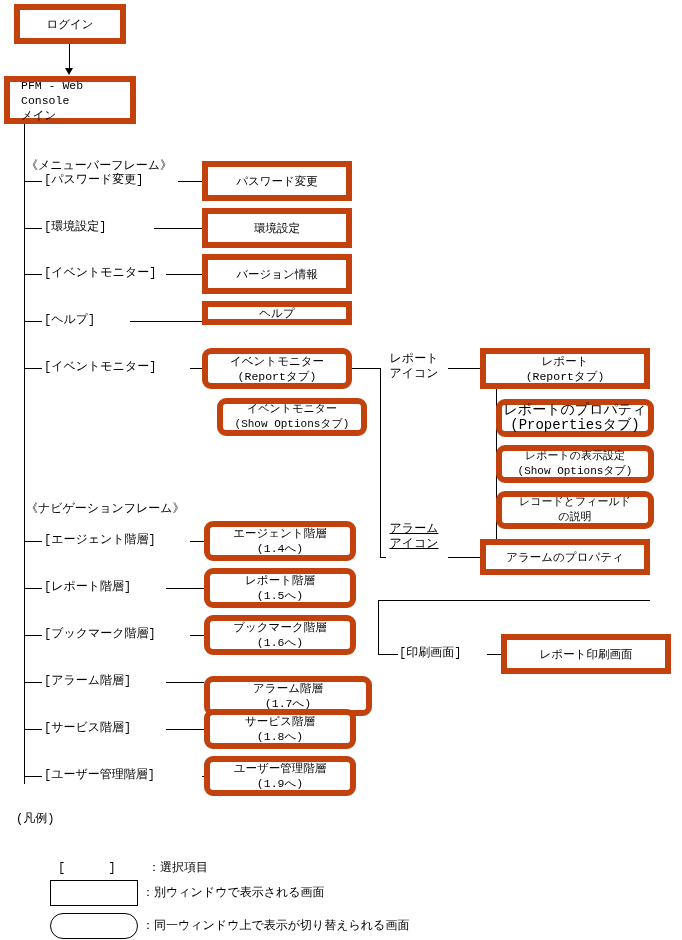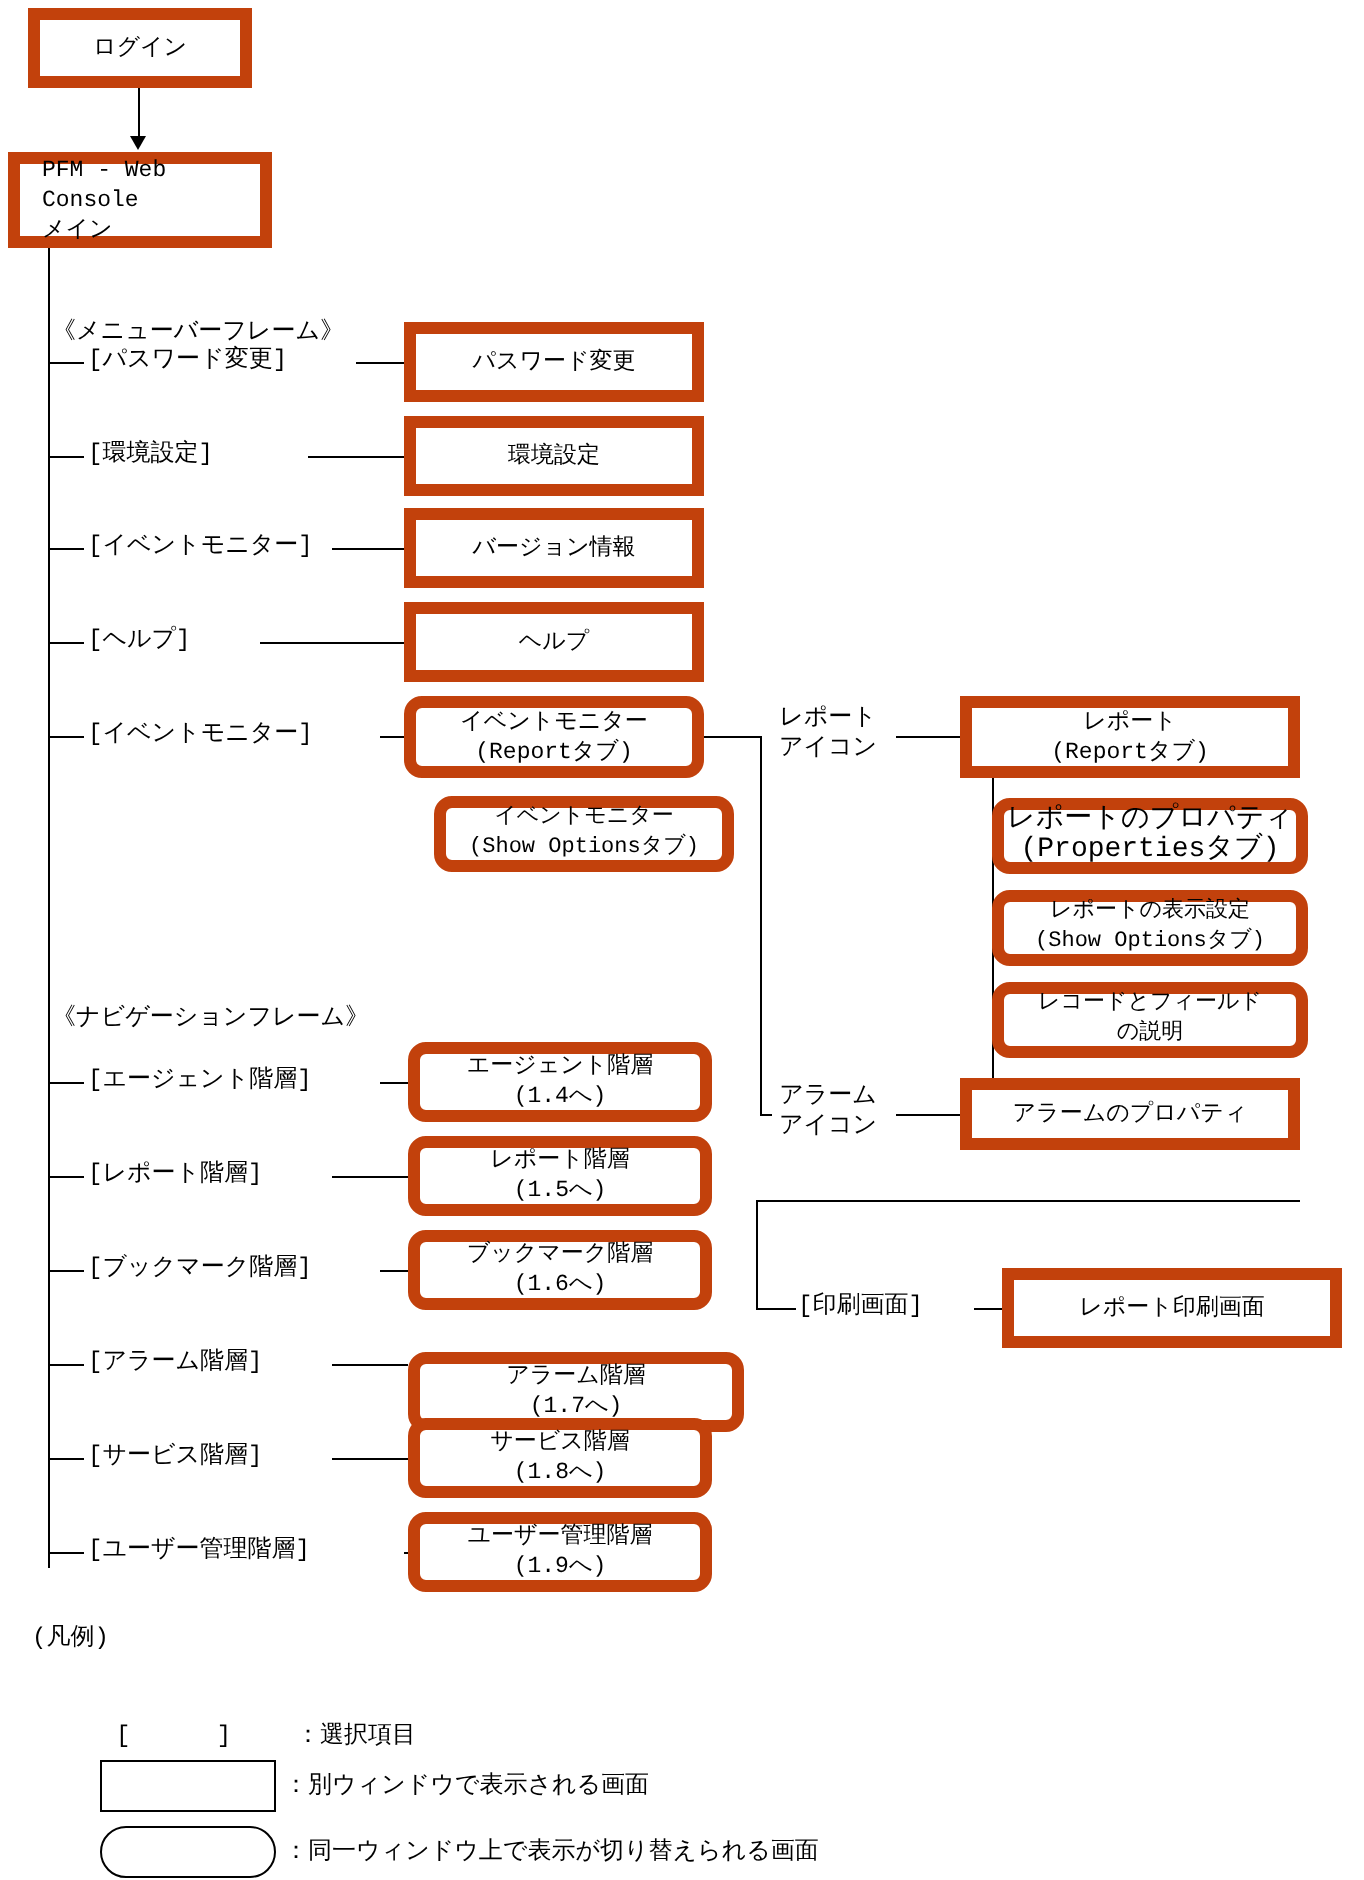--- a/index.html
+++ b/index.html
@@ -105,21 +105,21 @@
   <div class="box mono" style="left:202px; top:208px; width:150px; height:40px;">環境設定</div>
 
   <div class="line hline" style="left:24px; top:274px; width:18px;"></div>
   <div class="label mono" style="left:44px; top:266px;">[イベントモニター]</div>
   <div class="line hline" style="left:166px; top:274px; width:36px;"></div>
   <div class="box mono" style="left:202px; top:254px; width:150px; height:40px;">バージョン情報</div>
 
   <div class="line hline" style="left:24px; top:321px; width:18px;"></div>
   <div class="label mono" style="left:44px; top:313px;">[ヘルプ]</div>
   <div class="line hline" style="left:130px; top:321px; width:72px;"></div>
-  <div class="box mono" style="left:202px; top:301px; width:150px; height:40px;">ヘルプ</div>
+  <div class="box mono" style="left:202px; top:301px; width:150px; height:24px;">ヘルプ</div>
 
   <div class="line hline" style="left:24px; top:368px; width:18px;"></div>
   <div class="label mono" style="left:44px; top:360px;">[イベントモニター]</div>
   <div class="line hline" style="left:190px; top:368px; width:12px;"></div>
   <div class="box mono rounded" style="left:202px; top:348px; width:150px; height:41px;">イベントモニター
 (Reportタブ)</div>
   <div class="box mono rounded" style="left:217px; top:398px; width:150px; height:38px; font-size:11px;">イベントモニター
 (Show Optionsタブ)</div>
 
   <div class="line hline" style="left:352px; top:368px; width:28px;"></div>
@@ -135,21 +135,21 @@
 
   <div class="box mono rounded" style="left:496px; top:399px; width:158px; height:38px; font-size:14px;">レポートのプロパティ
 (Propertiesタブ)</div>
   <div class="box mono rounded" style="left:496px; top:445px; width:158px; height:38px; font-size:11px;">レポートの表示設定
 (Show Optionsタブ)</div>
   <div class="box mono rounded" style="left:496px; top:491px; width:158px; height:38px; font-size:11px;">レコードとフィールド
 の説明</div>
 
   <div class="line vline" style="left:380px; top:368px; height:189px;"></div>
   <div class="line hline" style="left:380px; top:557px; width:6px;"></div>
-  <div class="label mono center" style="left:383px; top:541px; width:62px;">アラーム
+  <div class="label mono center" style="left:383px; top:522px; width:62px;text-decoration:underline;">アラーム
 アイコン</div>
   <div class="line hline" style="left:448px; top:557px; width:32px;"></div>
   <div class="box mono" style="left:480px; top:539px; width:170px; height:36px;">アラームのプロパティ</div>
 
   <div class="line vline" style="left:378px; top:600px; height:54px;"></div>
   <div class="line hline" style="left:378px; top:600px; width:272px;"></div>
   <div class="line hline" style="left:378px; top:654px; width:20px;"></div>
   <div class="label mono" style="left:399px; top:646px;">[印刷画面]</div>
   <div class="line hline" style="left:487px; top:654px; width:14px;"></div>
   <div class="box mono" style="left:501px; top:634px; width:170px; height:40px;">レポート印刷画面</div>

